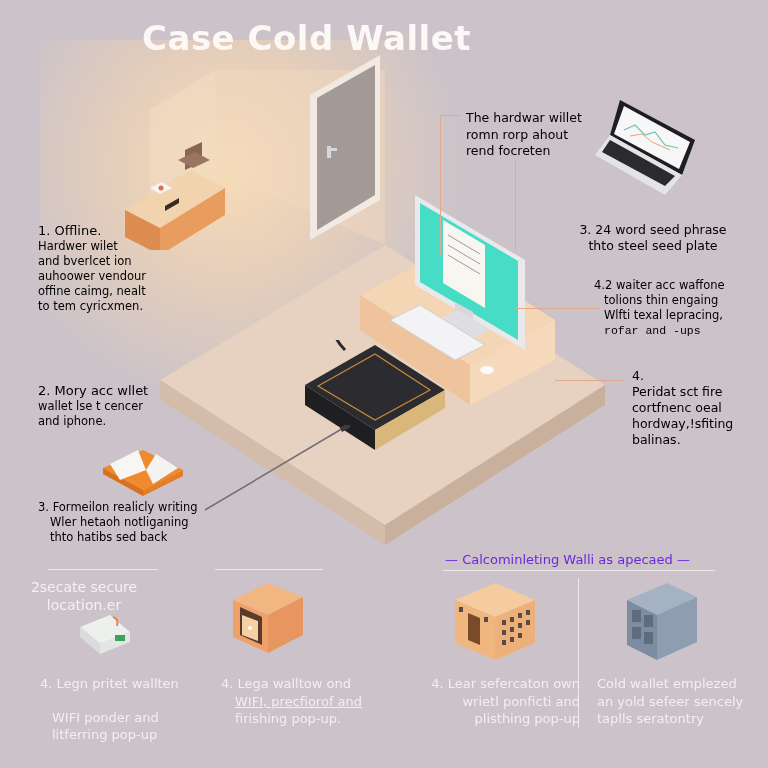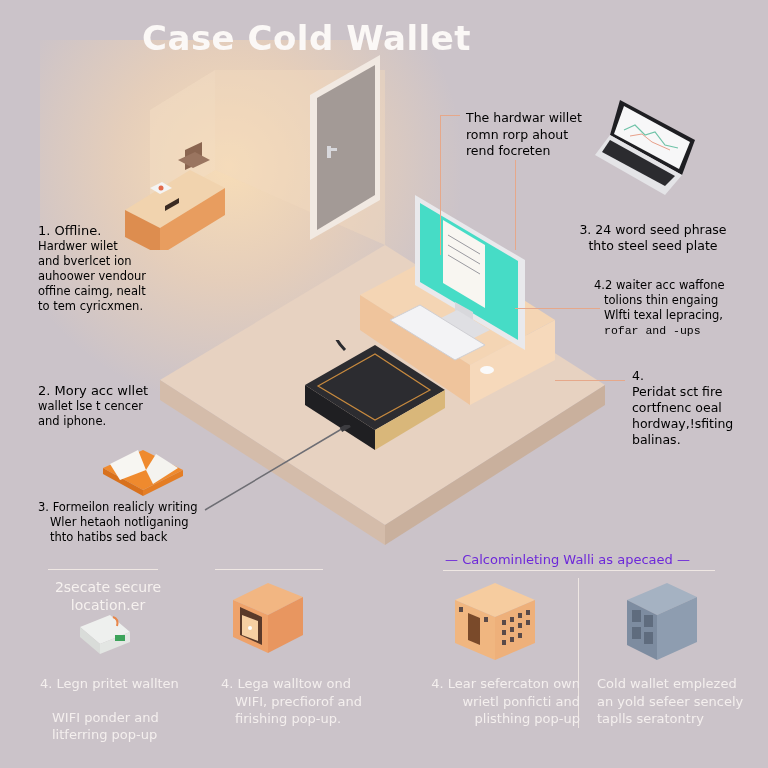--- a/index.html
+++ b/index.html
@@ -156,21 +156,21 @@
 </div>
 
 <div class="abs" style="left:445px;top:552px;width:270px;font-size:13px;color:#6d28d9;">
   <span>— </span><span>Calcominleting Walli as apecaed</span><span> —</span>
 </div>
 <div class="abs hline" style="left:443px;top:570px;width:272px;"></div>
 <div class="abs hline" style="left:48px;top:569px;width:110px;"></div>
 <div class="abs hline" style="left:215px;top:569px;width:108px;"></div>
 <div class="abs vline" style="left:578px;top:578px;height:150px;"></div>
 
-<div class="abs center" style="left:48px;top:578px;width:120px;font-size:14px;line-height:18px;color:#f6f1ef;">
+<div class="abs center" style="left:24px;top:578px;width:120px;font-size:14px;line-height:18px;color:#f6f1ef;">
   <div>2secate secure</div>
   <div>location.er</div>
 </div>
 <svg width="60" height="45" viewBox="0 0 60 45" style="left:75px;top:612px;">
   <polygon points="5,15 35,3 55,20 25,32" fill="#eef0ee"></polygon>
   <polygon points="5,15 25,32 25,42 5,25" fill="#d9dcd9"></polygon>
   <polygon points="25,32 55,20 55,30 25,42" fill="#e3e6e3"></polygon>
   <rect x="40" y="23" width="10" height="6" fill="#3ca35a"></rect>
   <path d="M38,5 q6,2 4,9" stroke="#e8874a" stroke-width="2" fill="none"></path>
 </svg>
@@ -183,21 +183,21 @@
 <svg width="80" height="80" viewBox="0 0 80 80" style="left:228px;top:575px;">
   <polygon points="5,25 40,8 75,22 40,40" fill="#f2b682"></polygon>
   <polygon points="5,25 40,40 40,78 5,62" fill="#eea26a"></polygon>
   <polygon points="40,40 75,22 75,60 40,78" fill="#e89660"></polygon>
   <polygon points="12,32 34,42 34,70 12,60" fill="#5a3a2a"></polygon>
   <polygon points="14,40 30,46 30,66 14,60" fill="#f6cfa2"></polygon>
   <circle cx="22" cy="53" r="2" fill="#fff"></circle>
 </svg>
 <div class="abs bottom-label" style="left:205px;top:675px;width:160px;margin-left:16px;">
   <div>4. Lega walltow ond</div>
-  <div style="padding-left:14px;">WIFI, precfiorof and</div>
+  <div style="padding-left:14px;text-decoration:underline;">WIFI, precfiorof and</div>
   <div style="padding-left:14px;">firishing pop-up.</div>
 </div>
 
 <svg width="90" height="90" viewBox="0 0 90 90" style="left:450px;top:575px;">
   <polygon points="5,25 45,8 85,25 45,42" fill="#f6cc9f"></polygon>
   <polygon points="5,25 45,42 45,85 5,68" fill="#f0b680"></polygon>
   <polygon points="45,42 85,25 85,68 45,85" fill="#eeb07a"></polygon>
   <polygon points="18,38 30,43 30,70 18,65" fill="#7a4a2a"></polygon>
   <g fill="#5a4a48">
     <rect x="52" y="45" width="4" height="5"></rect>

